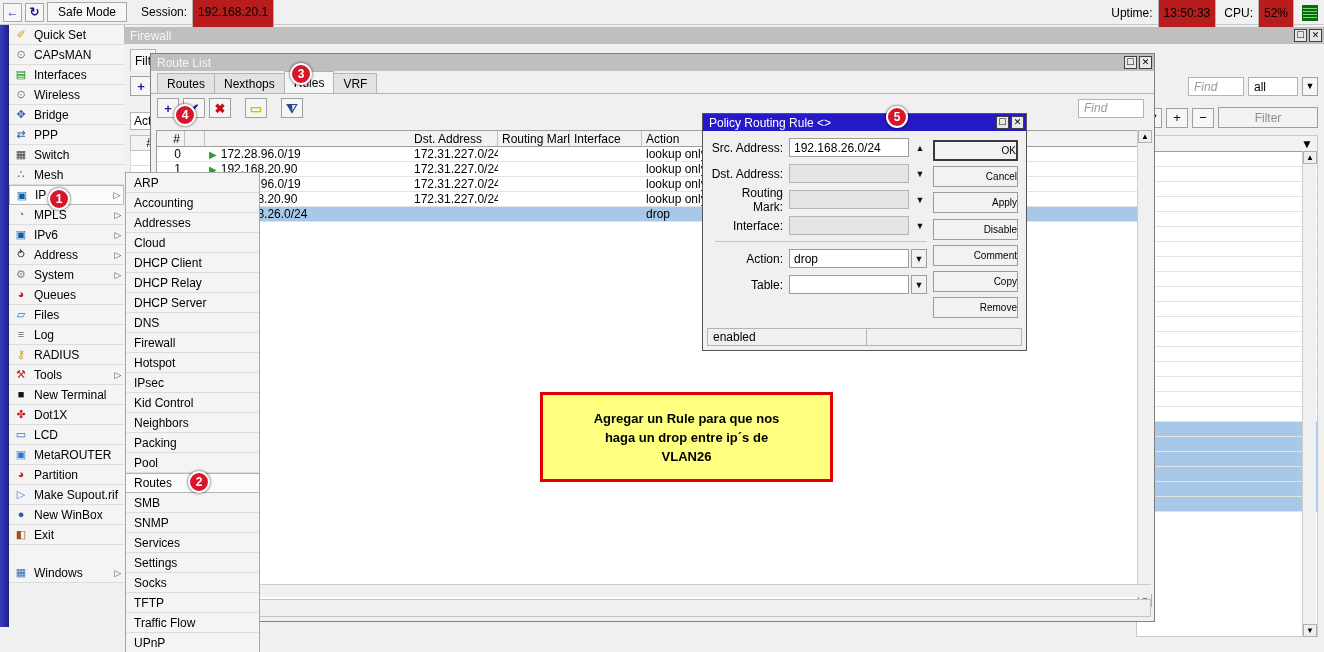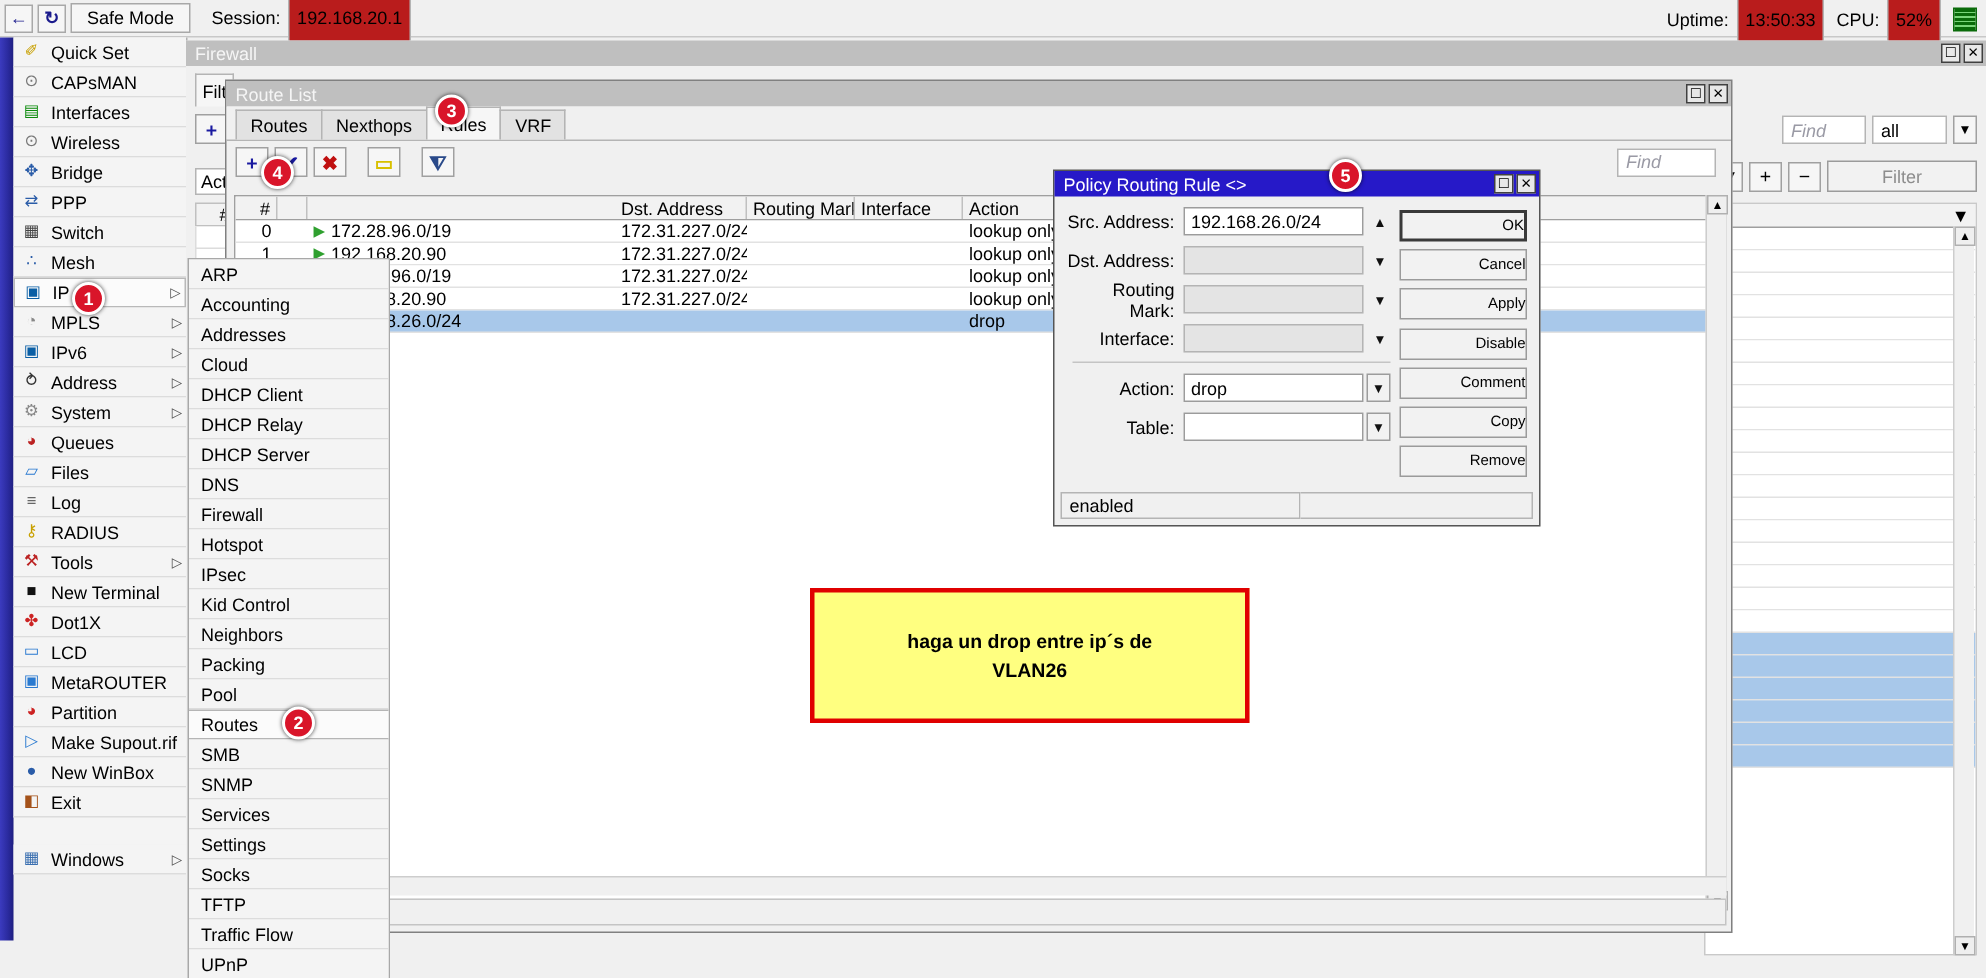--- a/index.html
+++ b/index.html
@@ -794,20 +794,21 @@
     <div class="dlg-status">
       <div class="s1">
         <span>enabled</span>
       </div>
       <div class="s2"></div>
     </div>
   </div>
 
   <div class="annot" style="left:540px; top:392px; width:293px; height:90px;">
     <div>
+      <div>Agregar un Rule para que nos</div>
       <div>haga un drop entre ip´s de</div>
       <div>VLAN26</div>
     </div>
   </div>
 
   <div id="badges">
       <div class="badge" style="left: 48px; top: 188px;">
         <span>1</span>
       </div>
       <div class="badge" style="left: 188px; top: 471px;">

